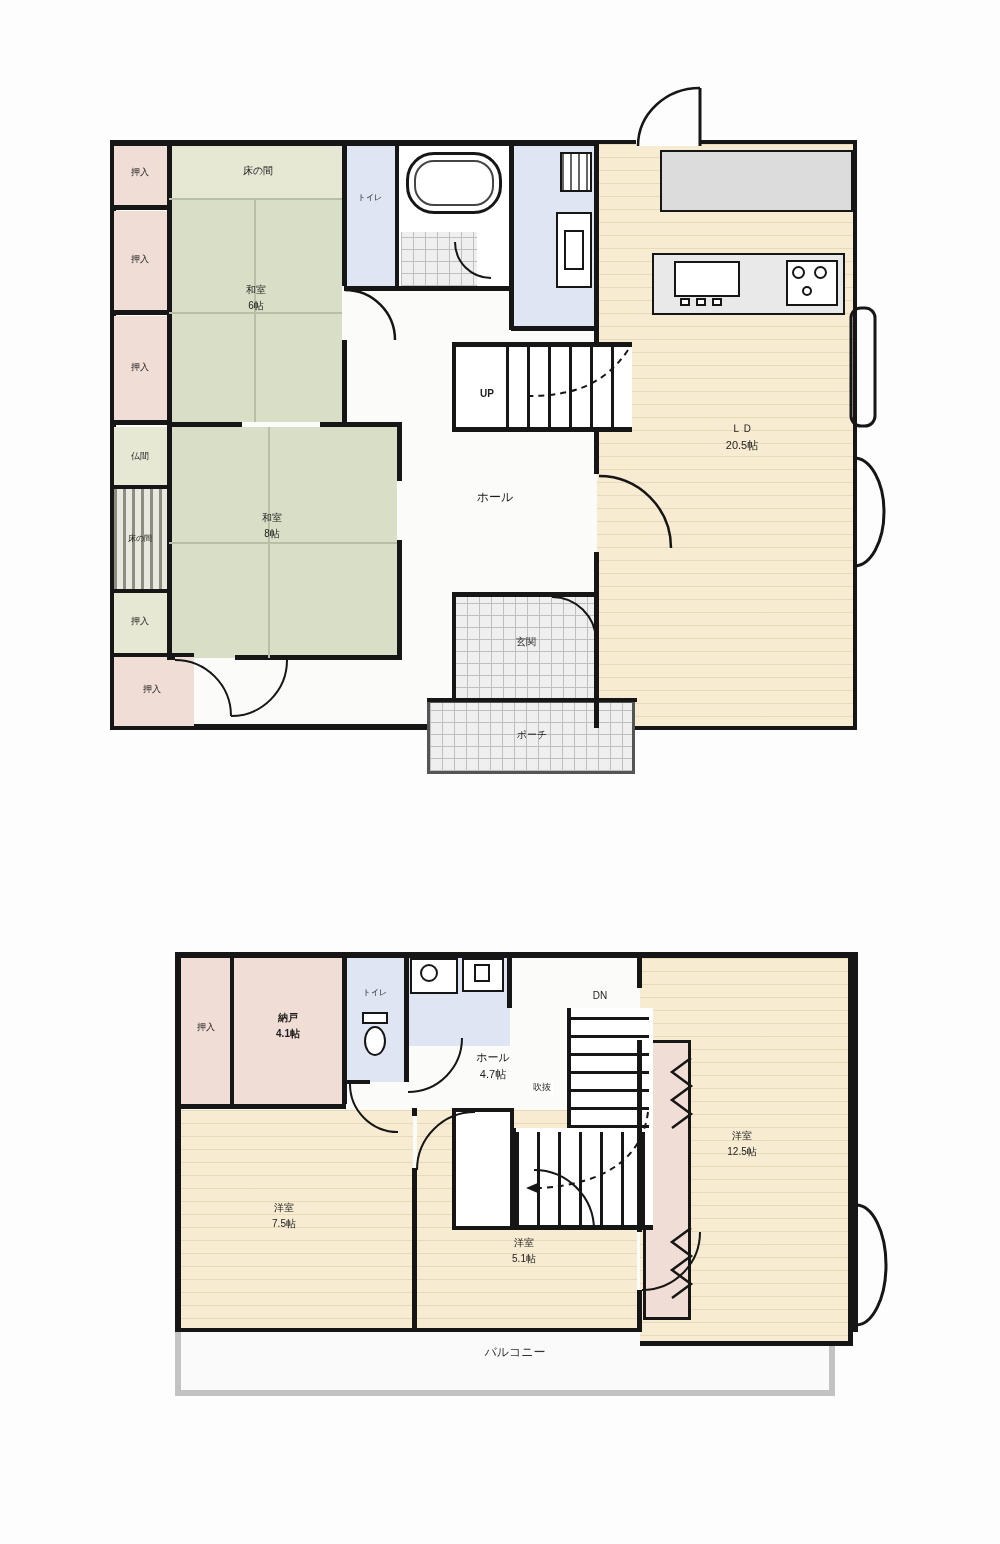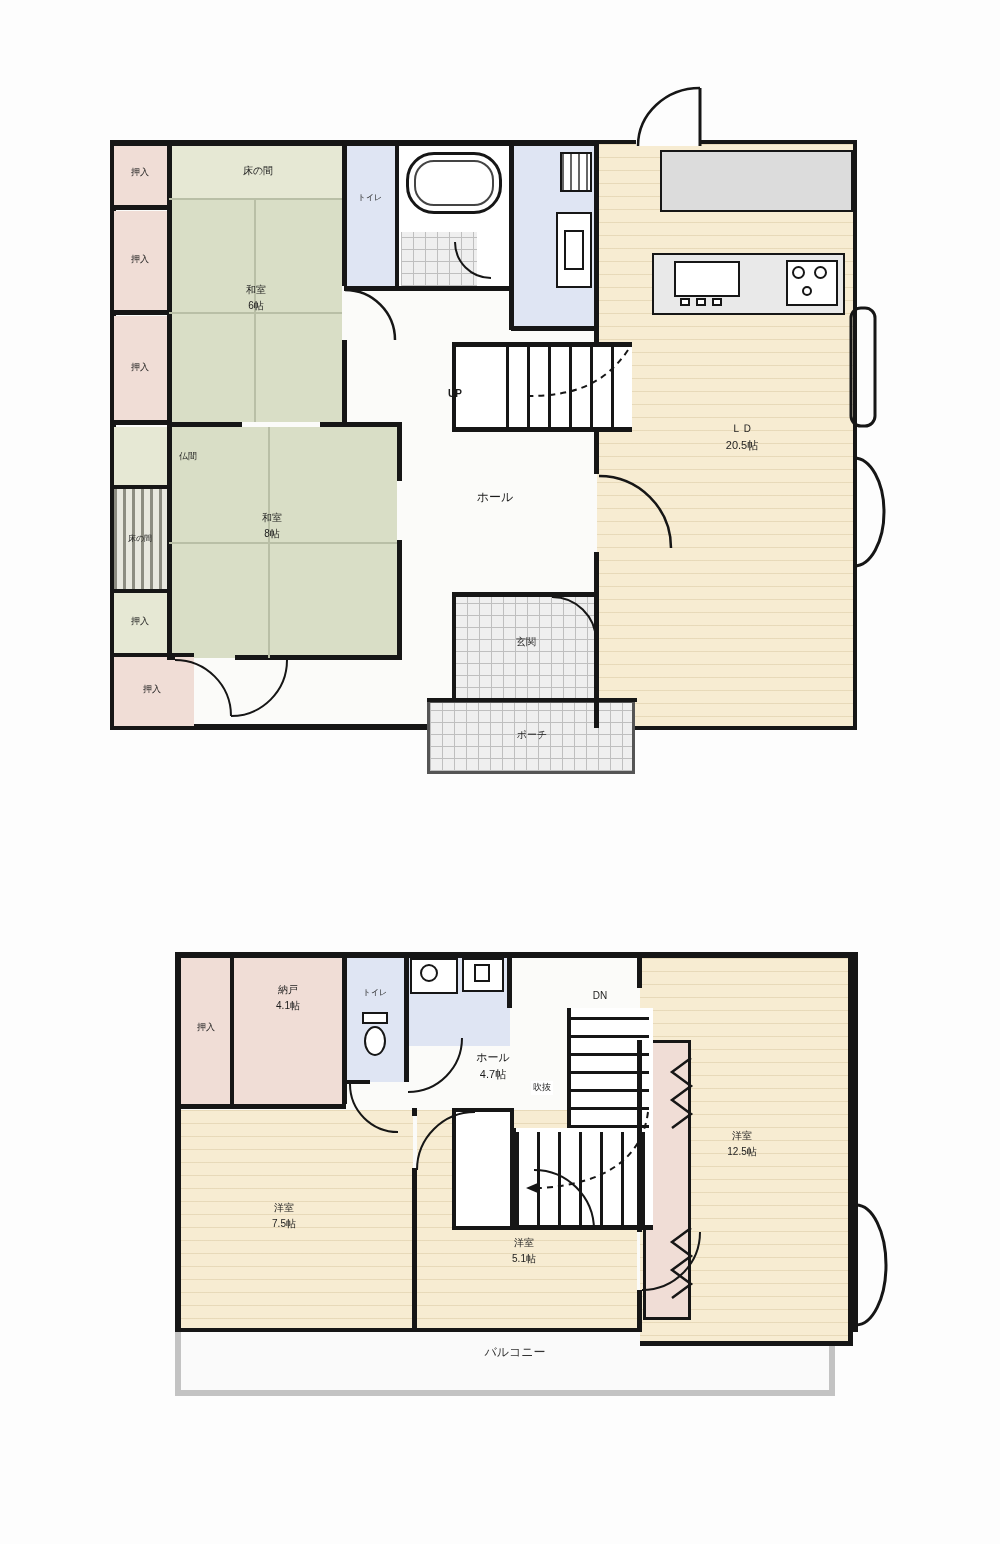--- a/index.html
+++ b/index.html
@@ -115,31 +115,31 @@
   <div class="tline" style="left:169px;top:542px;width:228px;height:2px;"></div>
 
   <div class="lbl" style="left:140px;top:173px;font-size:9px;">押入</div>
   <div class="lbl" style="left:140px;top:260px;font-size:9px;">押入</div>
   <div class="lbl" style="left:140px;top:368px;font-size:9px;">押入</div>
   <div class="lbl" style="left:258px;top:171px;">床の間</div>
   <div class="lbl" style="left:256px;top:297px;">
     <span>和室</span><br>
     <span>6帖</span>
   </div>
-  <div class="lbl" style="left:140px;top:457px;font-size:9px;margin-left:48px;">仏間</div>
+  <div class="lbl" style="left:140px;top:457px;font-size:9px;">仏間</div>
   <div class="lbl small" style="left:140px;top:539px;">床の間</div>
   <div class="lbl" style="left:140px;top:622px;font-size:9px;">押入</div>
   <div class="lbl" style="left:152px;top:690px;font-size:9px;">押入</div>
   <div class="lbl" style="left:272px;top:525px;">
     <span>和室</span><br>
     <span>8帖</span>
   </div>
   <div class="lbl small" style="left:370px;top:198px;">トイレ</div>
   <div class="lbl" style="left:495px;top:497px;font-size:12px;">ホール</div>
-  <div class="lbl" style="left:455px;top:394px;font-weight:bold;">UP</div>
+  <div class="lbl" style="left:487px;top:394px;font-weight:bold;">UP</div>
   <div class="lbl" style="left:742px;top:437px;font-size:11px;">
     <span>ＬＤ</span><br>
     <span>20.5帖</span>
   </div>
   <div class="lbl" style="left:526px;top:642px;">玄関</div>
   <div class="lbl" style="left:532px;top:735px;">ポーチ</div>
 
   <div class="plan" style="left:175px;top:952px;width:683px;height:380px;"></div>
   <div class="balcony" style="left:175px;top:1332px;width:660px;height:64px;"></div>
 
@@ -171,21 +171,21 @@
   <div class="w" style="left:507px;top:958px;width:5px;height:50px;"></div>
   <div class="w" style="left:178px;top:1104px;width:168px;height:5px;"></div>
   <div class="w" style="left:346px;top:1080px;width:24px;height:4px;"></div>
   <div class="w" style="left:412px;top:1108px;width:5px;height:8px;"></div>
   <div class="w" style="left:412px;top:1168px;width:5px;height:164px;"></div>
   <div class="w" style="left:637px;top:958px;width:5px;height:30px;"></div>
   <div class="w" style="left:637px;top:1040px;width:5px;height:192px;"></div>
   <div class="w" style="left:637px;top:1290px;width:5px;height:42px;"></div>
 
   <div class="lbl" style="left:206px;top:1028px;font-size:9px;">押入</div>
-  <div class="lbl" style="left:288px;top:997px;">
+  <div class="lbl" style="left:288px;top:1025px;font-weight:bold;">
     <span>納戸</span><br>
     <span>4.1帖</span>
   </div>
   <div class="lbl small" style="left:375px;top:993px;">トイレ</div>
   <div class="lbl" style="left:493px;top:1066px;font-size:11px;">
     <span>ホール</span><br>
     <span>4.7帖</span>
   </div>
   <div class="lbl" style="left:600px;top:996px;font-weight:normal;">DN</div>
   <div class="lbl" style="left:542px;top:1088px;font-size:9px;background:#fff;padding:0 2px;">吹抜</div>

